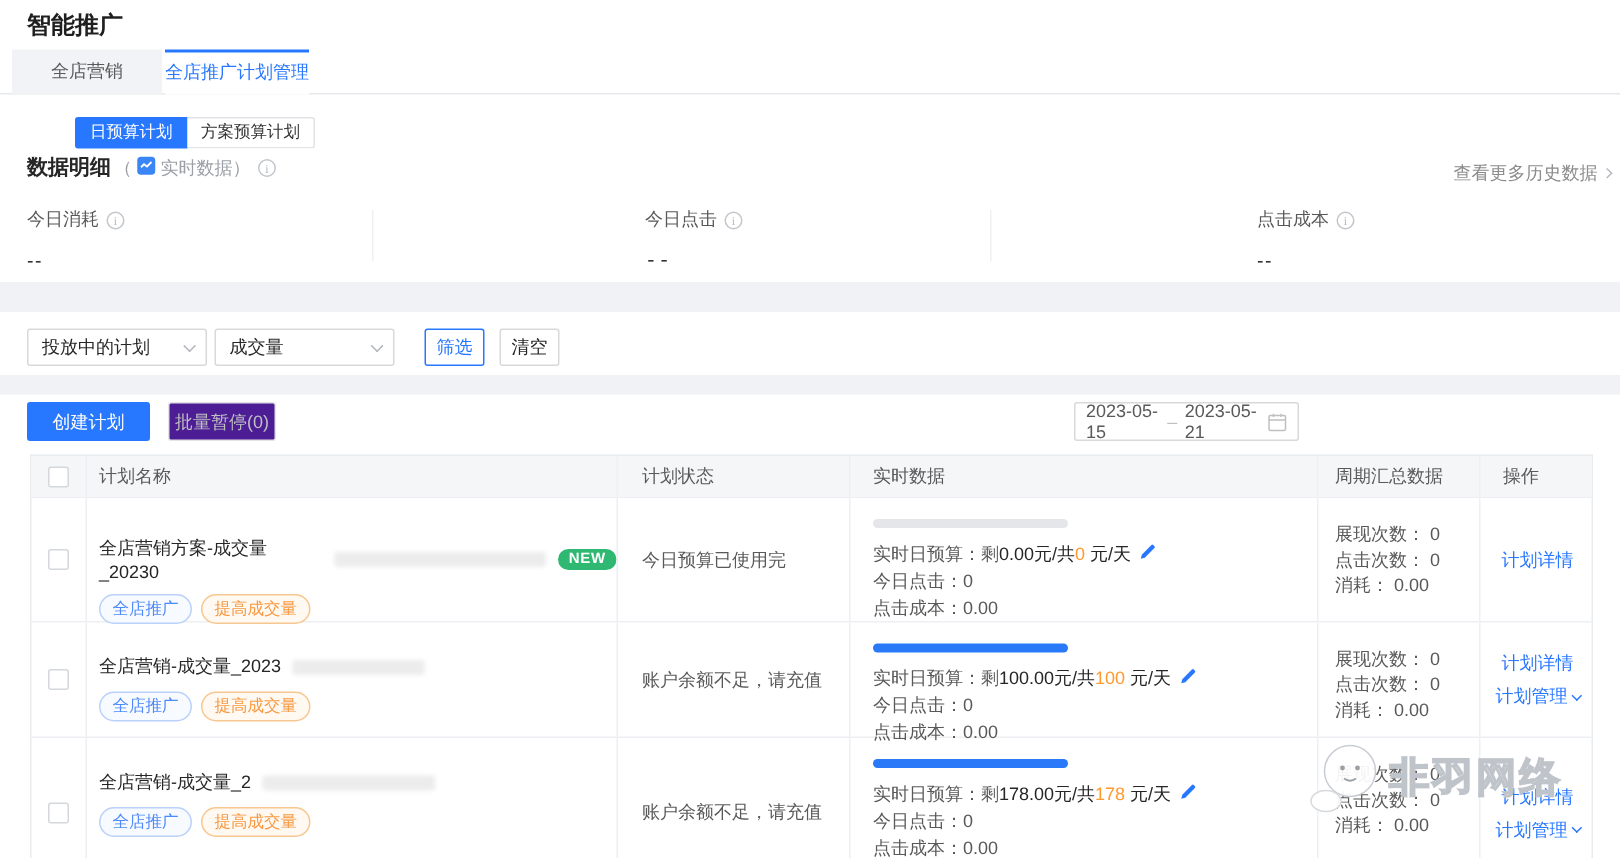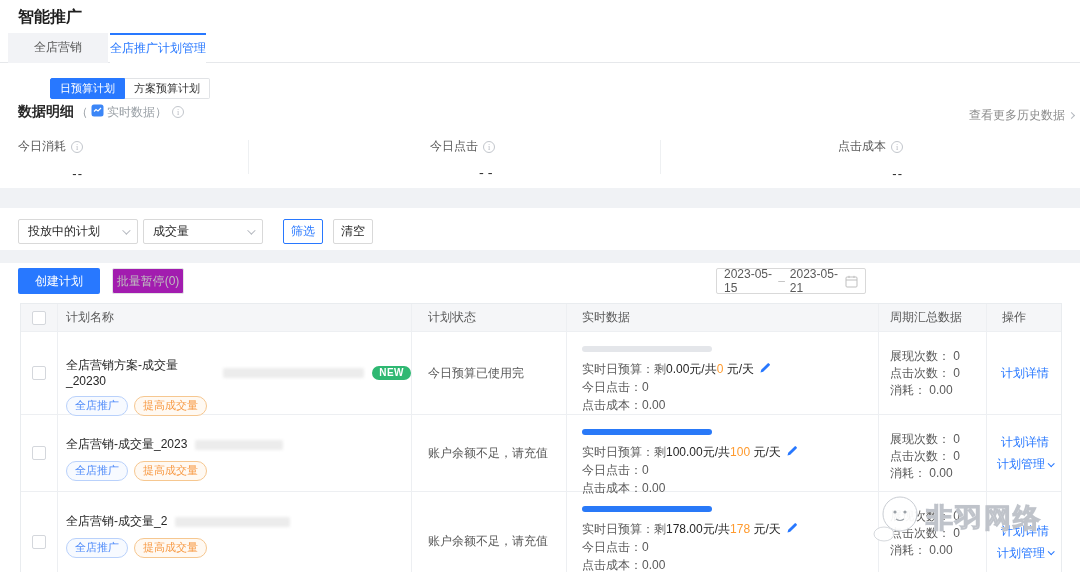--- a/index.html
+++ b/index.html
@@ -36,21 +36,21 @@
   .info-icon { display:inline-block; width:12px; height:12px; border:1px solid #c2c6cc; border-radius:50%;
                position:relative; margin-left:5px; flex:none; }
   .info-icon::after { content:"i"; position:absolute; left:0; top:0; width:100%; height:100%;
                font-size:8px; line-height:11px; text-align:center; color:#b4b8bf; font-family:"Liberation Serif",serif; }
   .history-link { position:absolute; right:6px; top:107px; color:#8c8c8c; font-size:12px; cursor:pointer;
                   display:flex; align-items:center; }
   .caret-right { display:inline-block; width:5px; height:5px; border:solid #b4b8bf; border-width:1px 1px 0 0;
                  transform:rotate(45deg); margin-left:4px; }
 
   
-  .stat { position:absolute; top:138px;text-align:right; }
+  .stat { position:absolute; top:138px; }
   .stat .s-label { display:flex; align-items:center; color:#595959; font-size:12px; }
   .stat .s-value { margin-top:11px; font-size:13px; color:#262626; letter-spacing:1px; }
   .stat.s1 { left:18px; } .stat.s2 { left:430px;font-family:Liberation Mono, monospace; } .stat.s3 { left:838px; }
   .v-div { position:absolute; top:140px; width:1px; height:34px; background:#eef0f2; }
   .v-div.d1 { left:248px; } .v-div.d2 { left:660px; }
 
   
   .band { position:absolute; left:0; width:1080px; background:#f0f2f5; }
   .band.b1 { top:188px; height:20px; }
   .band.b2 { top:250px; height:13px; }
@@ -64,21 +64,21 @@
   .caret-down { display:inline-block; width:6px; height:6px; border:solid #b4b8bf; border-width:0 1px 1px 0;
                 transform:rotate(45deg) translateY(-2px); flex:none; }
   .btn { position:absolute; top:219px; height:25px; border-radius:2px; font-size:12px; text-align:center;
          line-height:23px; cursor:pointer; background:#fff; }
   .btn.filter { left:283px; width:40px; border:1px solid #2878ff; color:#2878ff; }
   .btn.clear  { left:333px; width:40px; border:1px solid #d9d9d9; color:#262626; }
 
   
   .btn.create { top:268px; left:18px; width:82px; height:26px; line-height:26px; background:#2878ff;
                 color:#fff; border:none; }
-  .btn.batch  { top:268px; left:112px; width:72px; height:26px; line-height:24px; background:#a21caf;
+  .btn.batch  { top:268px; left:112px; width:72px; height:26px; line-height:24px; background:#4c1d95;
                 border:1px solid #e3e4e6; color:#bfbfbf; cursor:not-allowed; }
   .date-box { position:absolute; top:268px; left:716px; width:150px; height:26px; border:1px solid #d9d9d9;
               border-radius:2px; display:flex; align-items:center; padding:0 7px; color:#595959; cursor:pointer; }
   .date-box .d-sep { margin:0 5px; color:#bfbfbf; }
   .date-box svg { margin-left:6px; flex:none; }
   .search-box { position:absolute; top:268px; left:877px; width:201px; height:26px; border:1px solid #d9d9d9;
                 border-radius:2px; display:flex; align-items:center; padding:0 8px; background:#fff; }
   .search-box input { flex:1; border:none; outline:none; font-size:12px; color:#262626; background:transparent;
                       font-family:inherit; min-width:0; }
   .search-box svg { flex:none; cursor:pointer; }

